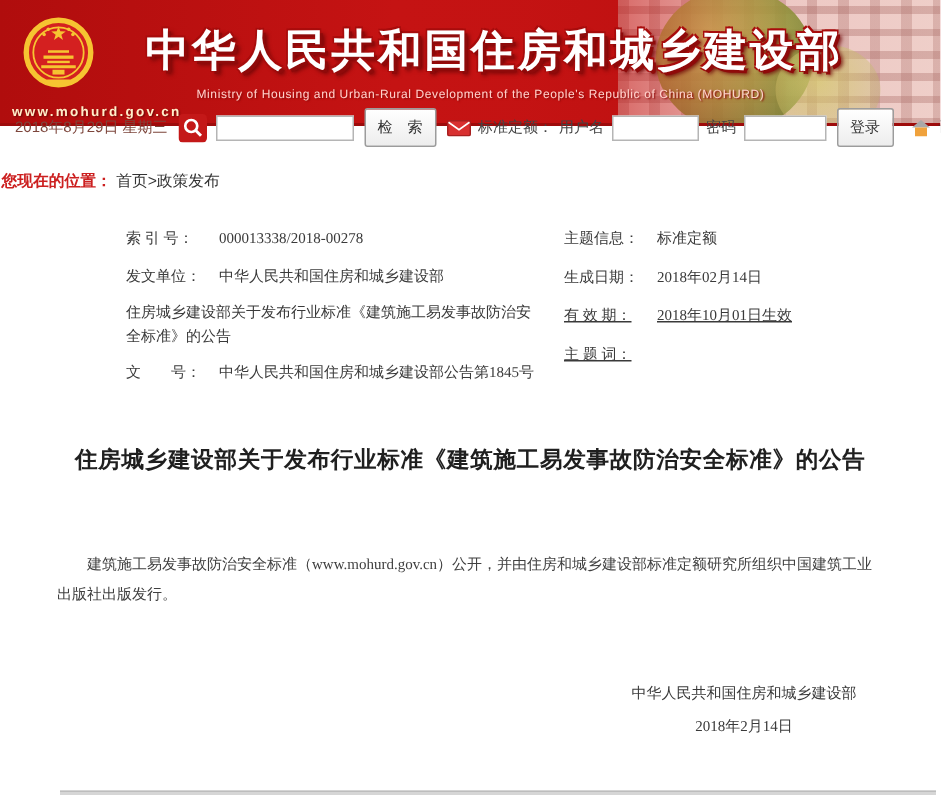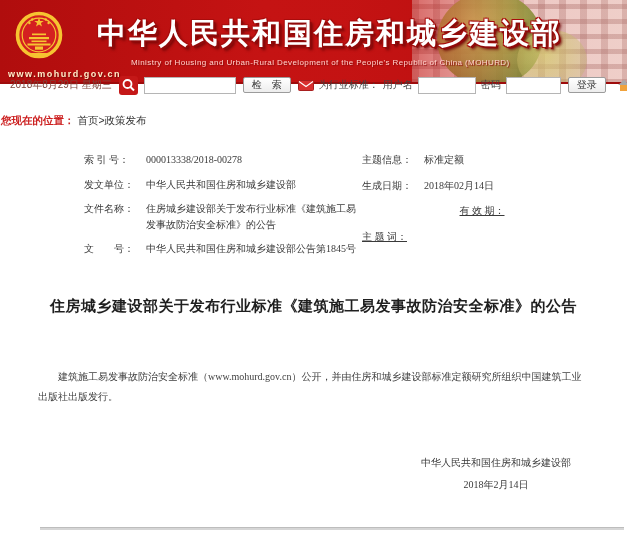--- a/index.html
+++ b/index.html
@@ -32,42 +32,42 @@
      letter-spacing:.4px; white-space:nowrap; text-shadow:1px 1px 1px #8f0a0a; }
 
   
   .toolbar { position:absolute; left:0; top:72px; width:627px; height:26px;
      display:flex; align-items:center; padding:0 5px; font-size:10px; color:#444; }
   .tb-date { color:#7d463c; margin:0 4px 0 5px; white-space:nowrap; }
   .tb-input { height:17px; border:1px solid #b5b5b5; background:#fff; margin:0 3px; font-size:10px; padding:0 3px; }
   .tb-input.search { width:92px; }
   .tb-input.user { width:58px; }
   .tb-input.pass { width:55px; }
-  .tb-btn { height:16px; border:1px solid #9c9c9c; border-radius:2px; font-size:10px; color:#333;
+  .tb-btn { height:26px; border:1px solid #9c9c9c; border-radius:2px; font-size:10px; color:#333;
      background:linear-gradient(#ffffff,#ededed); padding:0 8px; margin:0 4px; white-space:nowrap; cursor:pointer; }
   .tb-label { margin:0 2px; white-space:nowrap; }
   .tb-ico { display:inline-flex; margin:0 3px; }
   .tb-spacer { flex:1; }
   .tb-link { display:inline-flex; align-items:center; gap:3px; margin:0 5px; color:#333;
      white-space:nowrap; cursor:pointer; }
 
   
   .breadcrumb { position:absolute; left:1px; top:114px; font-size:10.5px; }
   .bc-prefix { color:#cc2020; font-weight:bold;margin-top:28px; }
   .bc-path { color:#333; cursor:pointer; }
 
   
   .meta { position:absolute; left:84px; top:152px; right:8px; display:flex;
-     font-size:10px; color:#3a3a3a; font-family:"Liberation Serif", serif; }
+     font-size:10px; color:#3a3a3a; font-family:"Liberation Serif", serif;gap:14px; }
   .meta-left { width:278px; }
   .meta-right { flex:1; margin-left:0; }
   .meta-row { display:flex; margin-bottom:9px; line-height:1.55; }
   .meta-label { flex:0 0 62px; white-space:nowrap; }
   .meta-value { flex:1; }
-  .meta-right .meta-row { margin-bottom:10px;justify-content:center; }
+  .meta-right .meta-row { margin-bottom:10px; }
   .meta-right .meta-row.gapped { margin-top:5px;text-decoration:underline; }
 
   
   .doc-title { position:absolute; left:20px; right:20px; top:297px; text-align:center;
      font-size:15px; font-weight:bold; color:#1f1f1f; font-family:"Liberation Serif", serif; letter-spacing:.5px; }
   .doc-body { position:absolute; left:38px; right:36px; top:367px; font-size:10px; line-height:1.95;
      color:#3f3f3f; font-family:"Liberation Serif", serif; }
   .doc-body p { text-indent:2em; margin-bottom:5px; }
   .signature { position:absolute; right:56px; top:452px; text-align:center; font-size:10px;
      color:#3a3a3a; line-height:2.2; font-family:"Liberation Serif", serif; }
@@ -122,21 +122,21 @@
         </svg>
     </span>
     <input class="tb-input search" value="" style="">
     <button class="tb-btn">检　索</button>
     <span class="tb-ico">
       <svg width="16" height="11">
           <rect x="0.5" y="0.5" width="15" height="10" rx="1" fill="#d83030" stroke="#a81f1f"></rect>
         <polyline points="1,1.5 8,6.5 15,1.5" fill="none" stroke="#fff" stroke-width="1.1"></polyline>
         </svg>
     </span>
-    <span class="tb-label">为行业标准：</span>
+    <span class="tb-label">标准定额：</span>
     <span class="tb-label">用户名</span>
     <input class="tb-input user" value="" style="">
     <span class="tb-label">密码</span>
     <input class="tb-input pass" value="" style="">
     <button class="tb-btn">登录</button>
     <span class="tb-spacer"></span>
     <span class="tb-link">
       <span class="tb-ico">
         <svg width="12" height="11">
             <polygon points="6,0 12,5 0,5" fill="#a9a9a9"></polygon>
@@ -157,39 +157,39 @@
     <div class="meta-left">
       <div class="meta-row">
         <span class="meta-label">索 引 号：</span>
         <span class="meta-value">000013338/2018-00278</span>
       </div>
       <div class="meta-row">
         <span class="meta-label">发文单位：</span>
         <span class="meta-value">中华人民共和国住房和城乡建设部</span>
       </div>
       <div class="meta-row">
-        <span class="meta-label">文件名称：</span>
         <span class="meta-value">住房城乡建设部关于发布行业标准《建筑施工易发事故防治安全标准》的公告</span>
       </div>
       <div class="meta-row">
         <span class="meta-label">文　　号：</span>
         <span class="meta-value">中华人民共和国住房和城乡建设部公告第1845号</span>
       </div>
     </div>
     <div class="meta-right">
       <div class="meta-row">
         <span class="meta-label">主题信息：</span>
         <span class="meta-value">标准定额</span>
       </div>
       <div class="meta-row">
         <span class="meta-label">生成日期：</span>
         <span class="meta-value">2018年02月14日</span>
       </div>
       <div class="meta-row gapped">
         <span class="meta-label">有 效 期：</span>
+        <span class="meta-value">2018年10月01日生效</span>
       </div>
       <div class="meta-row gapped">
         <span class="meta-label">主 题 词：</span>
         <span class="meta-value"></span>
       </div>
     </div>
   </div>
 
   <h1 class="doc-title">住房城乡建设部关于发布行业标准《建筑施工易发事故防治安全标准》的公告</h1>
   <div class="doc-body">

